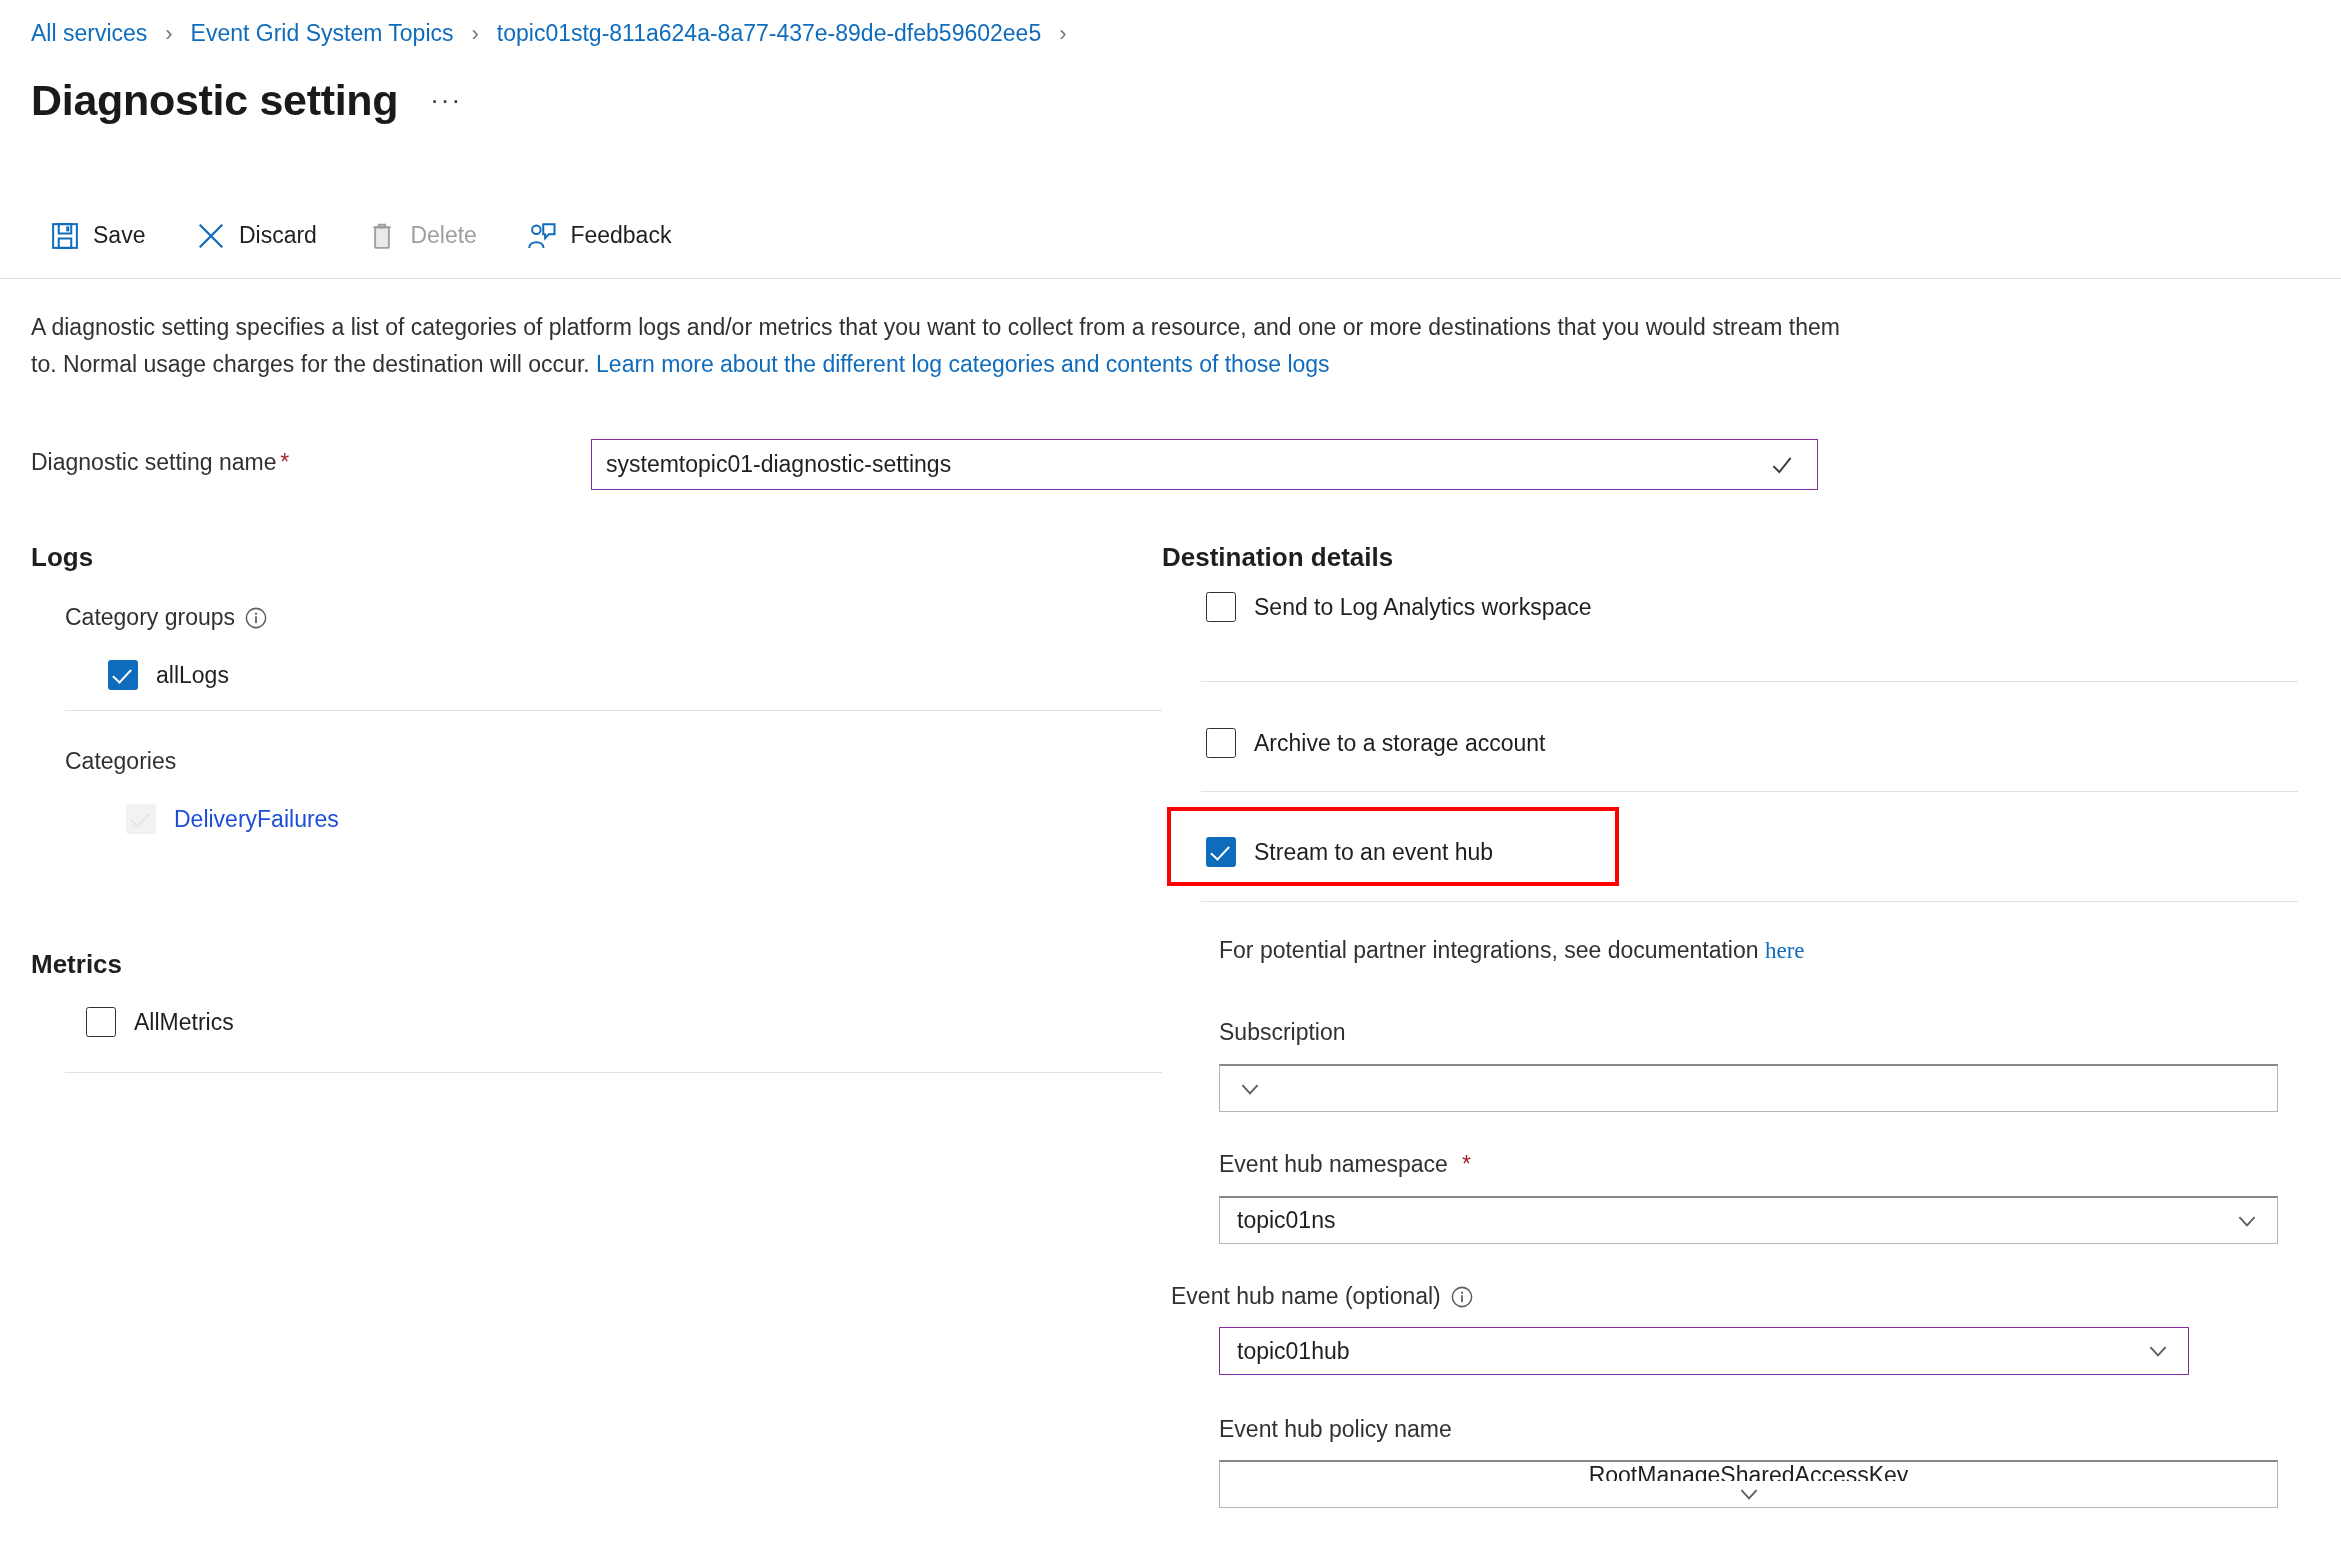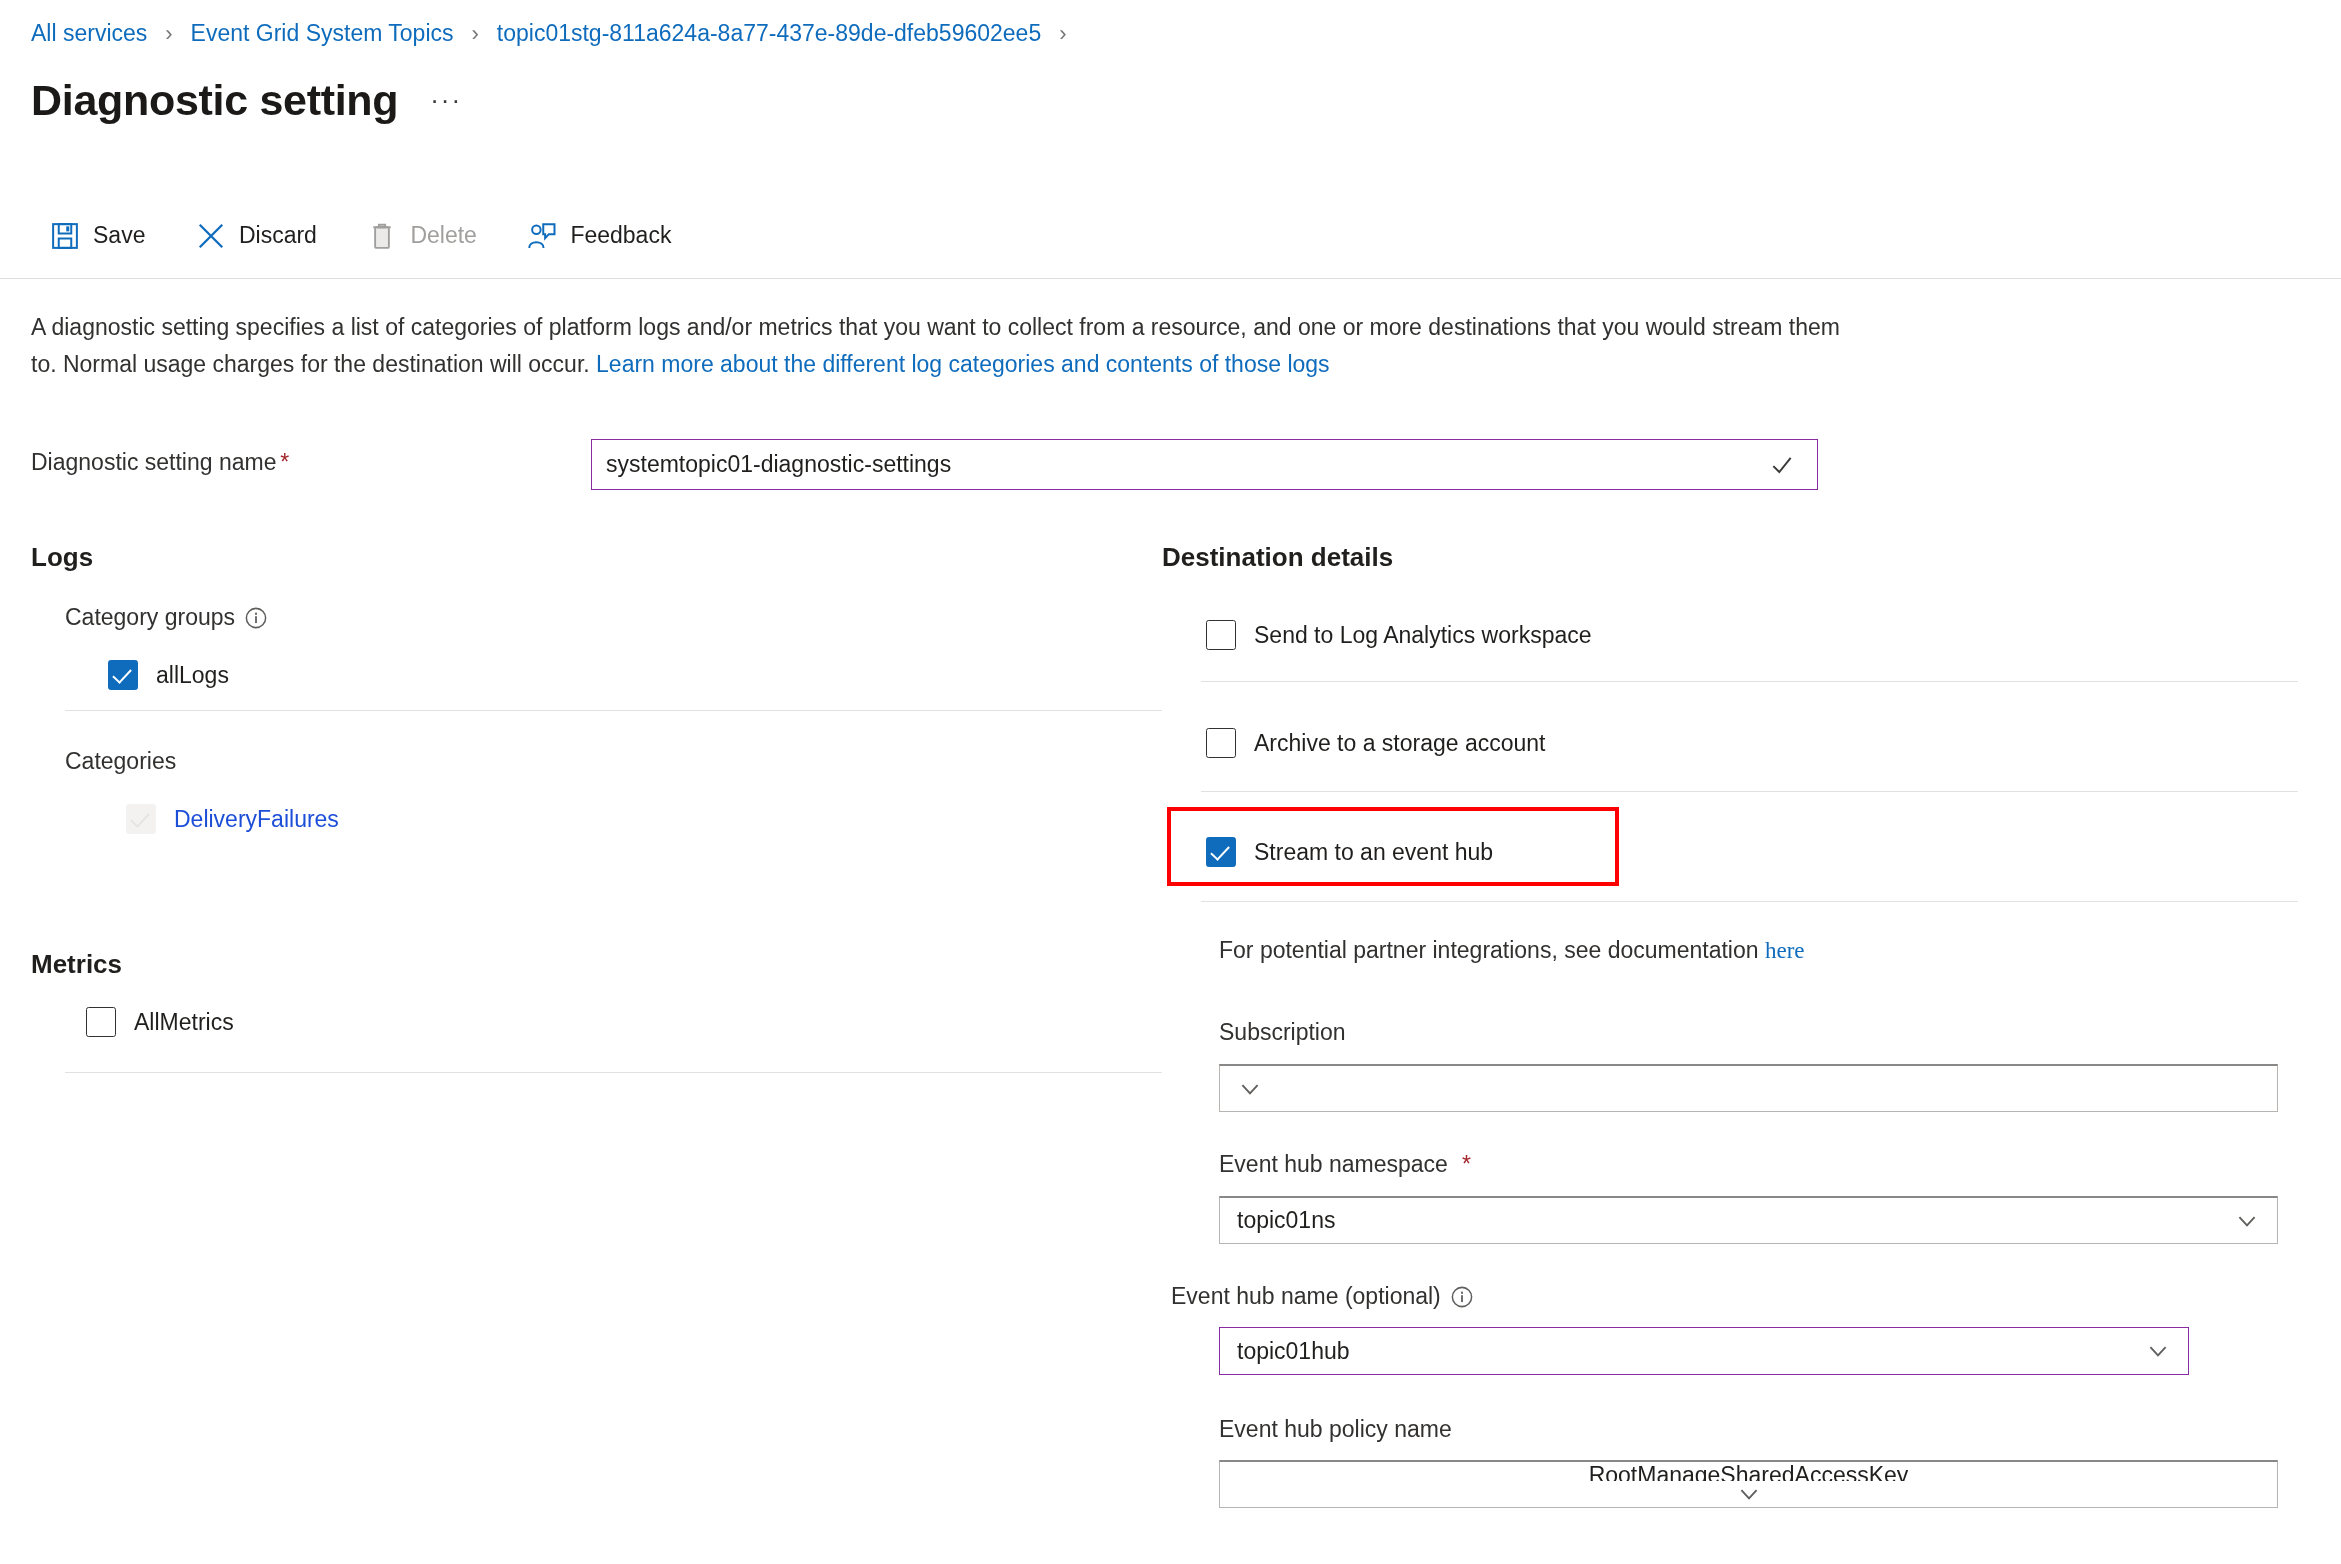--- a/index.html
+++ b/index.html
@@ -324,21 +324,21 @@
 
 <div class="cbrow" style="top:1007px; left:86px;">
   <span class="cb"></span>
   <span>AllMetrics</span>
 </div>
 
 <div class="rule" style="top:1072px; left:65px; width:1097px;"></div>
 
 <div class="h-section" style="top:542px; left:1162px;">Destination details</div>
 
-<div class="cbrow" style="top:620px; left:1206px;">
+<div class="cbrow" style="top:592px; left:1206px;">
   <span class="cb"></span>
   <span>Send to Log Analytics workspace</span>
 </div>
 <div class="rule" style="top:681px; left:1201px; width:1097px;"></div>
 
 <div class="cbrow" style="top:728px; left:1206px;">
   <span class="cb"></span>
   <span>Archive to a storage account</span>
 </div>
 <div class="rule" style="top:791px; left:1201px; width:1097px;"></div>

